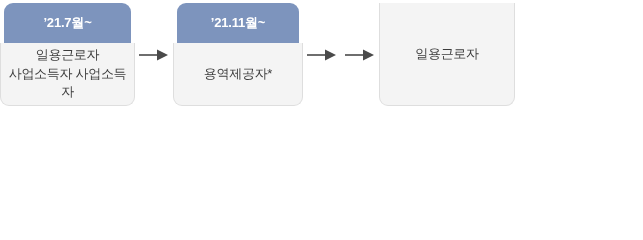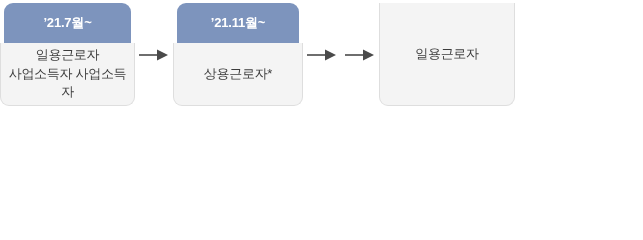--- a/index.html
+++ b/index.html
@@ -98,21 +98,21 @@
 
   <div class="connector">
     <svg class="arrow-icon" width="30" height="14" viewBox="0 0 30 14">
       <line x1="0" y1="7" x2="19" y2="7" stroke="#4a4a4a" stroke-width="1.6"></line>
       <polygon points="18,1.5 29,7 18,12.5" fill="#4a4a4a"></polygon>
     </svg>
   </div>
 
   <div class="stage s2">
     <div class="stage-header">’21.11월~</div>
-    <div class="stage-body">상용근로자*</div>
+    <div class="stage-body">용역제공자*</div>
   </div>
 
   <div class="connector">
     <svg class="arrow-icon" width="30" height="14" viewBox="0 0 30 14">
       <line x1="0" y1="7" x2="19" y2="7" stroke="#4a4a4a" stroke-width="1.6"></line>
       <polygon points="18,1.5 29,7 18,12.5" fill="#4a4a4a"></polygon>
     </svg>
   </div>
 
 

